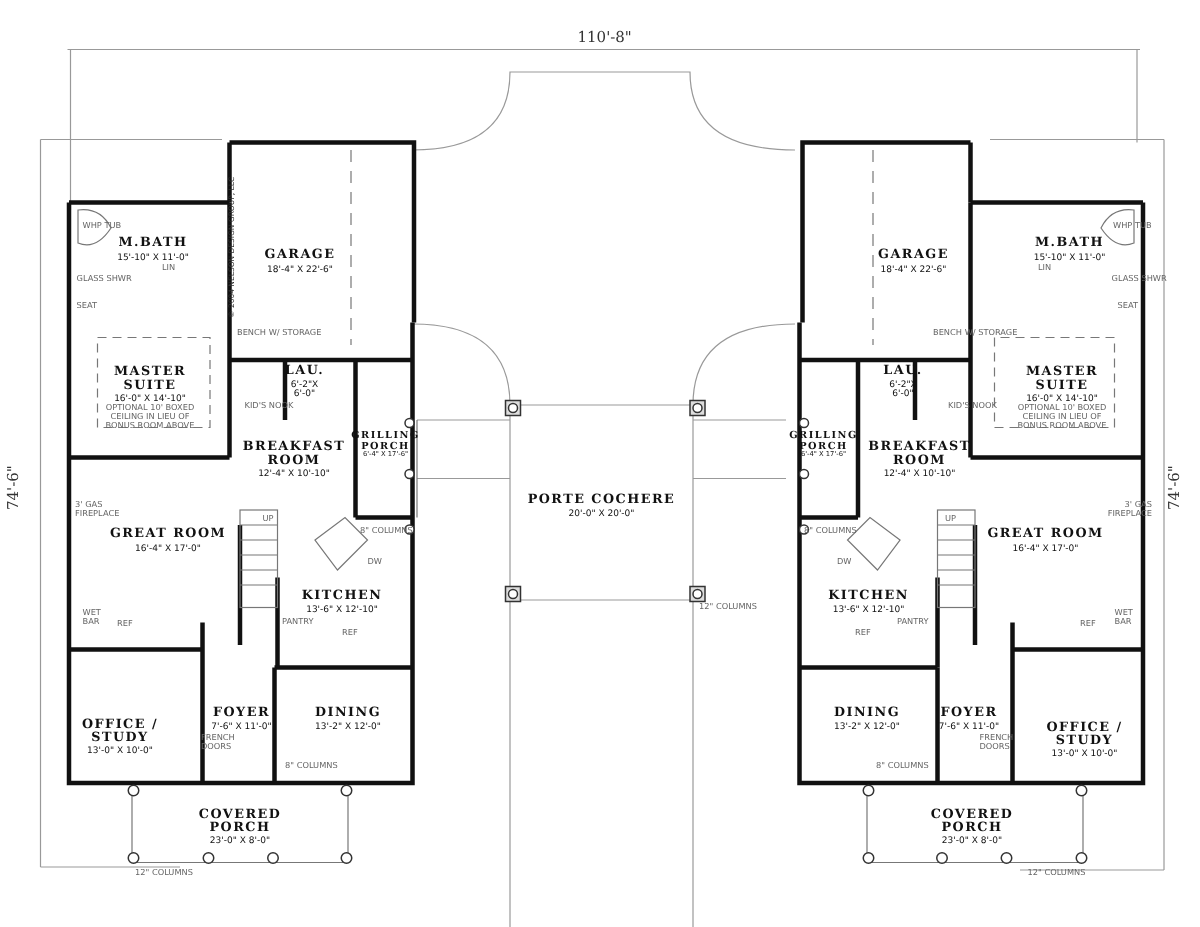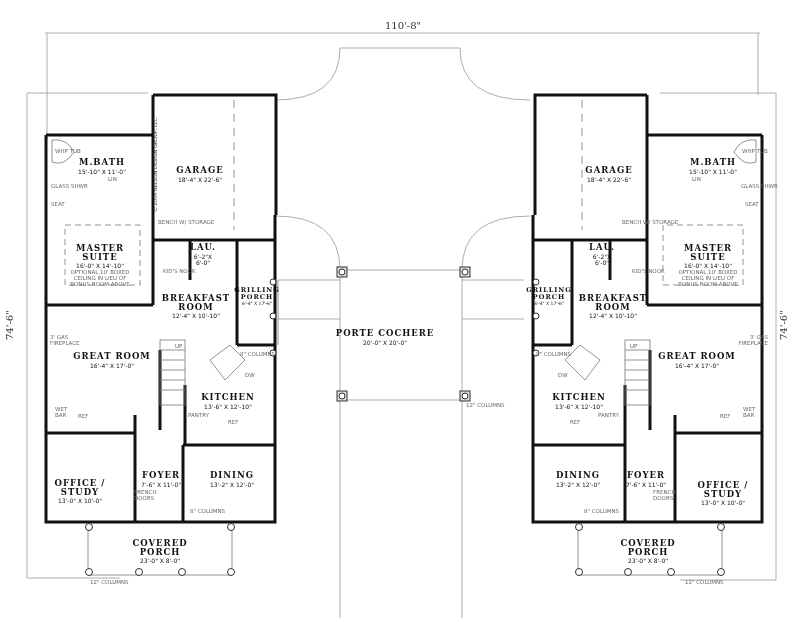--- a/index.html
+++ b/index.html
@@ -147,21 +147,21 @@
         <circle cx="264" cy="353" r="3"></circle>
     </g>
   </g>
 </svg>
 
 <div class="ov" style="left:385px;top:20px;">110'-8"</div>
 <div class="ov" style="left:4px;top:340px;transform:rotate(-90deg);transform-origin:left top;">74'-6"</div>
 <div class="ov" style="left:778px;top:340px;transform:rotate(-90deg);transform-origin:left top;">74'-6"</div>
 <div class="vert" style="left:152px;top:212px;">© 2004 NELSON DESIGN GROUP, LLC</div>
 
-<div class="lbl" style="left:385px;top:329px;">
+<div class="lbl" style="left:401px;top:329px;">
   <div class="rn">PORTE COCHERE</div>
   <div class="dim">20'-0" X 20'-0"</div>
 </div>
 <div class="note" style="left:466px;top:402px;">12" COLUMNS</div>
 
 <div>
   <div class="lbl" style="left:200px;top:166px;">
       <div class="rn">GARAGE</div>
       <div class="dim">18'-4" X 22'-6"</div>
     </div>

